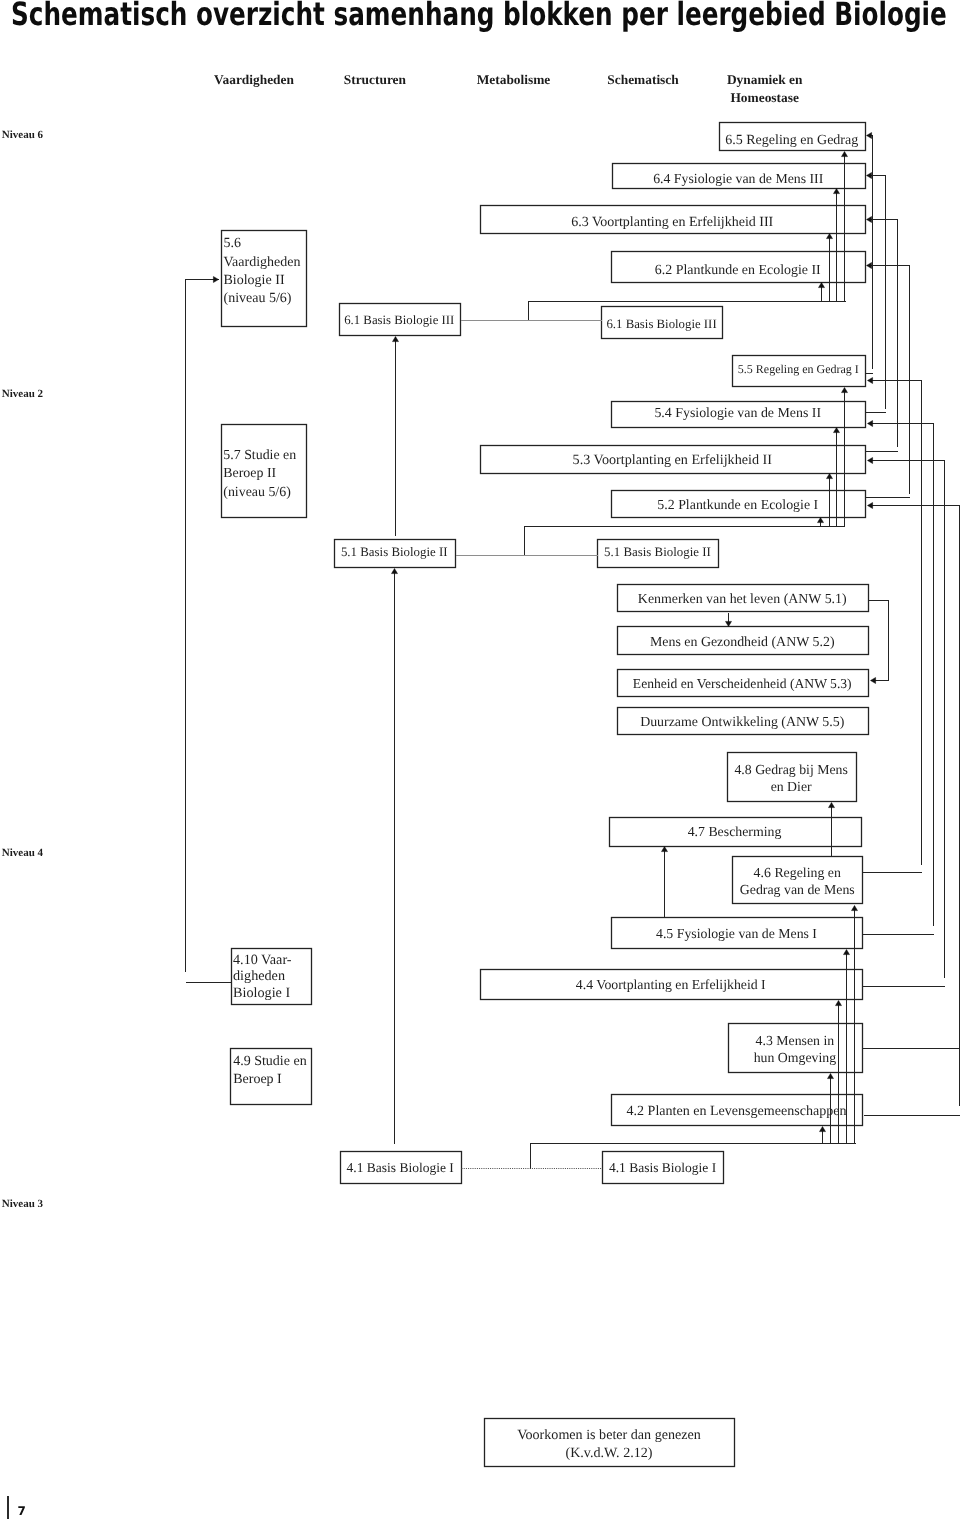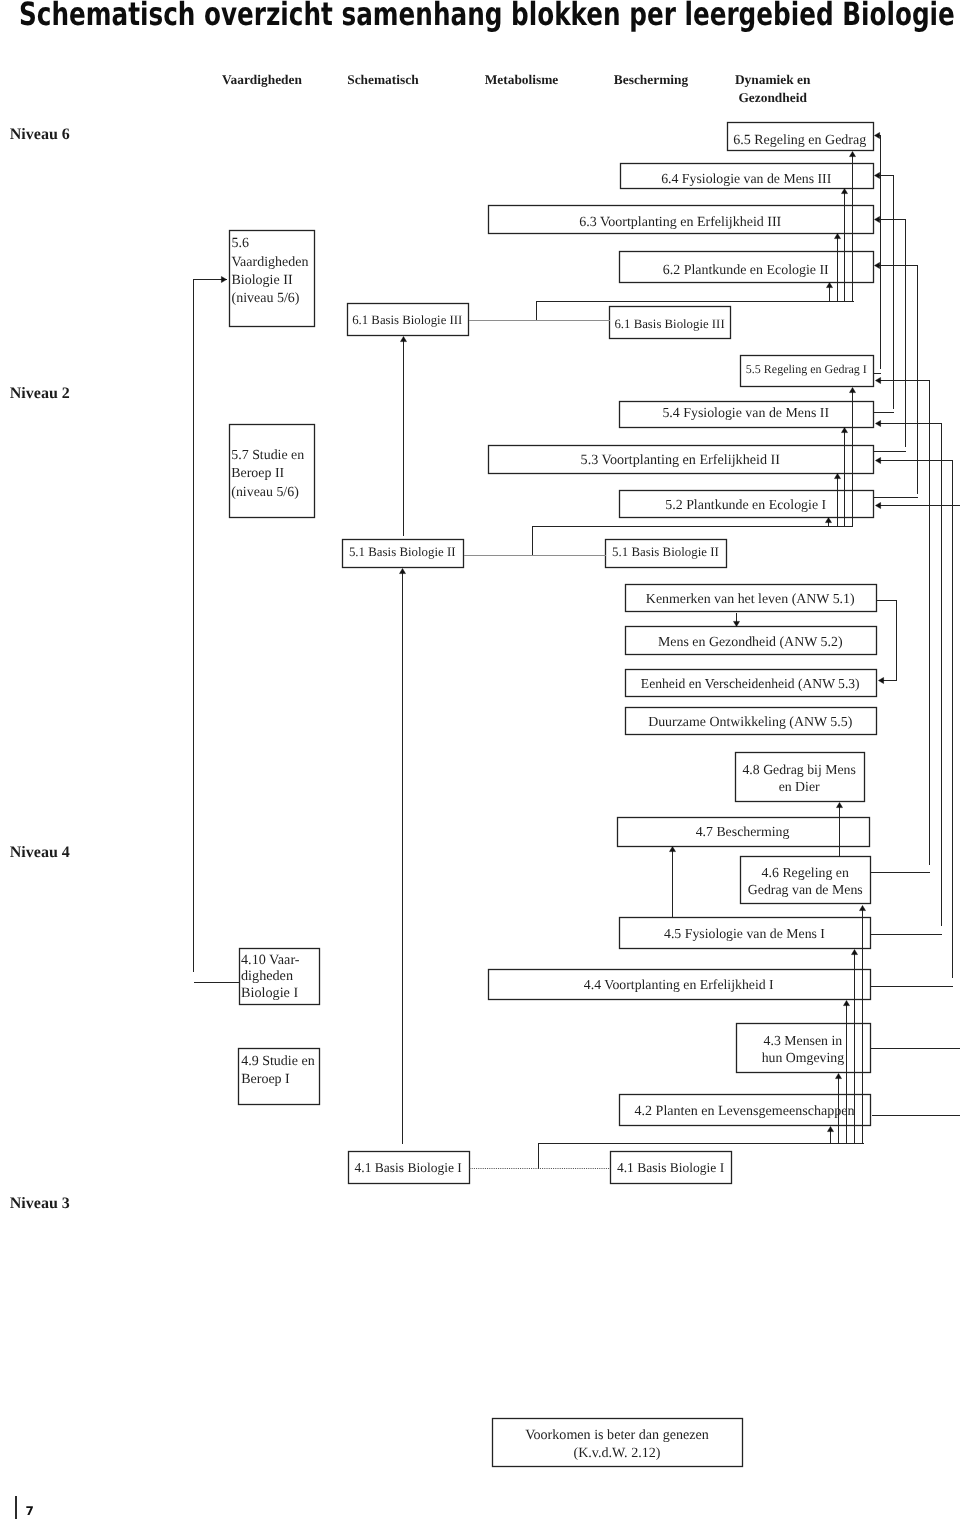--- a/index.html
+++ b/index.html
@@ -1,30 +1,30 @@
 <!DOCTYPE html>
 <html><head>
 <meta charset="utf-8">
 <title>Schematisch overzicht</title>
 <style>
   html,body{margin:0;padding:0;background:#ffffff;}
   body{width:960px;height:1519px;position:relative;overflow:hidden;
        font-family:"Liberation Serif",serif;color:#1c1c1c;
        -webkit-font-smoothing:antialiased;text-rendering:geometricPrecision;}
-  #stage{position:absolute;left:8px;top:0;width:836px;height:1519px;}
+  #stage{position:absolute;left:0;top:0;width:836px;height:1519px;}
   #title{position:absolute;left:10.8px;top:-4.5px;
          font-family:"DejaVu Sans",sans-serif;font-weight:700;
          font-size:32px;line-height:36px;color:#0d0d0d;
          white-space:nowrap;transform:scaleX(0.858);transform-origin:0 0;
          font-stretch:condensed;}
   .colhead{position:absolute;font-family:"Liberation Serif",serif;font-weight:700;
            font-size:13.4px;line-height:18.3px;color:#1c1c1c;text-align:center;
            transform:translateX(-50%);white-space:nowrap;}
   .level{position:absolute;font-family:"Liberation Serif",serif;font-weight:700;
-         font-size:16px;line-height:14px;color:#1c1c1c;white-space:nowrap;}
+         font-size:11px;line-height:14px;color:#1c1c1c;white-space:nowrap;}
   svg#diagram{position:absolute;left:0;top:0;width:960px;height:1519px;
               overflow:visible;}
   svg#diagram text{font-family:"Liberation Serif",serif;fill:#1f1f1f;}
   .bx{fill:#ffffff;stroke:#232323;stroke-width:1.3;}
   .ln{stroke:#232323;stroke-width:1.25;fill:none;shape-rendering:crispEdges;}
   .lnthin{stroke:#8e8e8e;stroke-width:1;fill:none;shape-rendering:crispEdges;}
   .lndot{stroke:#4a4a4a;stroke-width:1.1;fill:none;stroke-dasharray:1 1.2;stroke-linecap:butt;}
   .ah{fill:#111111;stroke:#111111;stroke-width:0.5;stroke-linejoin:miter;}
   #pagebar{position:absolute;left:7.3px;top:1495.8px;width:1.3px;height:25px;background:#2b2b2b;}
   #pagenum{position:absolute;left:17.6px;top:1503.8px;font-family:"DejaVu Sans",sans-serif;
@@ -243,31 +243,31 @@
         <path d="M 394.5 1143.5 L 394.5 568.5" class="ln"></path>
         <polygon points="394.50,568.50 391.50,573.60 397.50,573.60" class="ah"></polygon>
         <path d="M 863.5 1115.5 L 961.5 1115.5" class="ln"></path>
       </g>
   </svg>
   <div id="headers">
       <div class="colhead" style="left: 254px; top: 71px;">
         <div>Vaardigheden</div>
       </div>
       <div class="colhead" style="left: 374.9px; top: 71px;">
-        <div>Schematisch</div>
+        <div>Structuren</div>
       </div>
       <div class="colhead" style="left: 513.5px; top: 71px;">
         <div>Metabolisme</div>
       </div>
       <div class="colhead" style="left: 643px; top: 71px;">
-        <div>Bescherming</div>
+        <div>Schematisch</div>
       </div>
       <div class="colhead" style="left: 726.9px; top: 71px; transform: none; text-align: center;">
         <div>Dynamiek en</div>
-        <div>Gezondheid</div>
+        <div>Homeostase</div>
       </div>
     </div>
   <div id="levels">
       <div class="level" style="left: 1.8px; top: 128.4px;">Niveau 6</div>
       <div class="level" style="left: 1.8px; top: 386.5px;">Niveau 2</div>
       <div class="level" style="left: 1.8px; top: 846px;">Niveau 4</div>
       <div class="level" style="left: 1.8px; top: 1196.5px;">Niveau 3</div>
     </div>
   <div id="pagebar"></div>
   <div id="pagenum">7</div>

